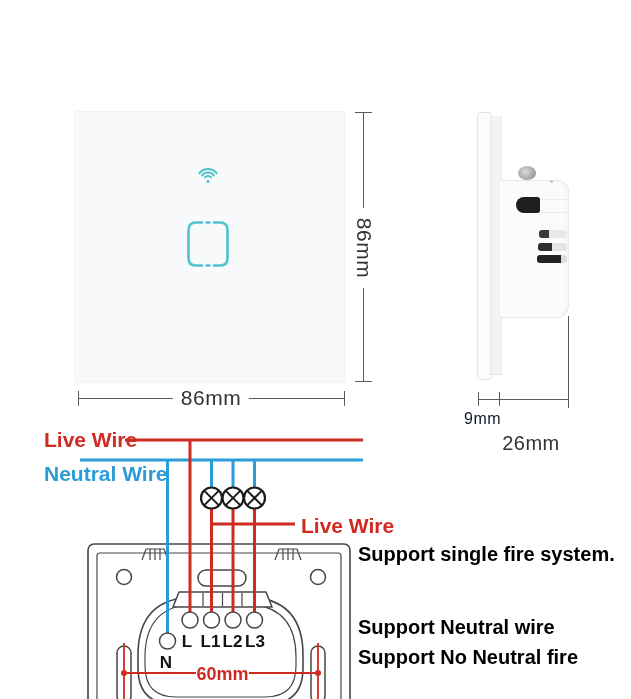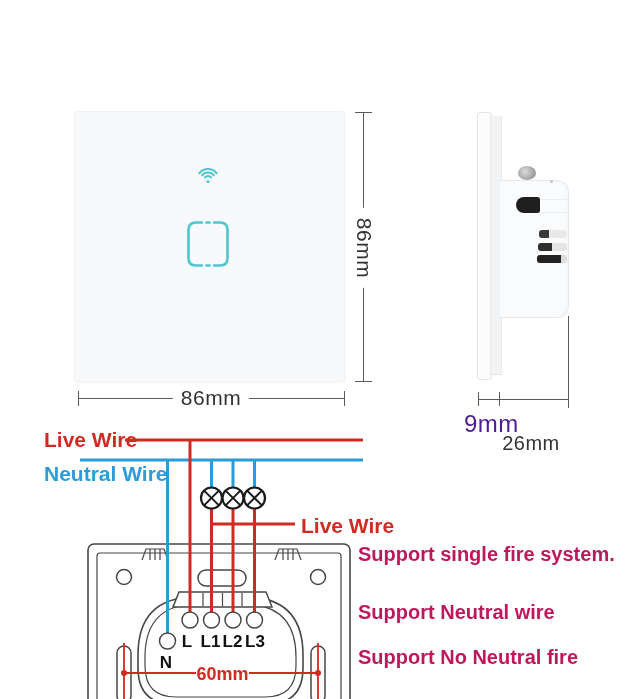--- a/index.html
+++ b/index.html
@@ -21,21 +21,21 @@
   .dim-line-h{height:1px;background:#5a5a5a;}
   .dim-cap-h{height:1px;background:#5a5a5a;}
   .dim-cap-v{width:1px;background:#5a5a5a;}
   .dim-label{
     color:#333;font-size:21px;letter-spacing:.5px;
     background:#fff;padding:1px 8px;white-space:nowrap;
     transform:translate(-50%,-50%);
   }
   .dim-label.rot{transform:translate(-50%,-50%) rotate(90deg);padding:1px 10px;}
   .dim-label.small{font-size:20px;margin-top:44px;}
-  .plain-label{color:#4c1d95;font-size:24px;letter-spacing:.5px;white-space:nowrap;}
+  .plain-label{color:#0f172a;font-size:16px;letter-spacing:.5px;white-space:nowrap;}
 
   
   .side-glass{
     left:477px;top:112px;width:13px;height:266px;
     background:#fcfcfd;border:1px solid #e3e5e8;border-radius:3px;
   }
   .side-frame{
     left:490px;top:116px;width:10px;height:258px;
     background:#f2f3f5;border:1px solid #e8eaec;border-top:none;border-bottom:1px solid #dfe1e4;
   }
@@ -68,21 +68,21 @@
   .lamp-x{stroke:#1a1a1a;stroke-width:2;}
   .redthin{stroke:#d02b23;stroke-width:1.8;fill:none;}
   text.wire-label{font-family:"Liberation Sans",sans-serif;font-weight:bold;font-size:21px;}
   text.red-t{fill:#d02b23;}
   text.blue-t{fill:#2b9cd8;}
   text.term-label{font-family:"Liberation Sans",sans-serif;font-weight:bold;font-size:17px;fill:#111;text-anchor:middle;}
   text.dim60{font-family:"Liberation Sans",sans-serif;font-weight:bold;font-size:18px;fill:#d02b23;text-anchor:middle;}
 
   
   .feature{
-    left:358px;color:#be185d;font-size:20px;font-weight:bold;white-space:nowrap;
+    left:358px;color:#000000;font-size:20px;font-weight:bold;white-space:nowrap;
   }
 </style>
 </head>
 <body>
 
 <div id="stage">
 
   <div class="abs panel-front">
     <svg class="abs" style="left:119px;top:50px;width:30px;height:26px;" viewBox="0 0 30 26">
       <g stroke="#4fc3cf" stroke-width="2" stroke-linecap="round" fill="none">
@@ -209,16 +209,16 @@
     <text x="301" y="533" class="wire-label red-t">Live Wire</text>
     <text x="187" y="647" class="term-label">L</text>
     <text x="210.5" y="647" class="term-label">L1</text>
     <text x="232.5" y="647" class="term-label">L2</text>
     <text x="255" y="647" class="term-label">L3</text>
     <text x="166" y="668" class="term-label">N</text>
     <text x="222.5" y="680" class="dim60">60mm</text>
   </svg>
 
   <div class="abs feature" style="top:543px;">Support single fire system.</div>
-  <div class="abs feature" style="top:601px;">Support Neutral wire</div>
+  <div class="abs feature" style="top:616px;">Support Neutral wire</div>
   <div class="abs feature" style="top:646px;">Support No Neutral fire</div>
 
 </div>
 
 </body></html>

